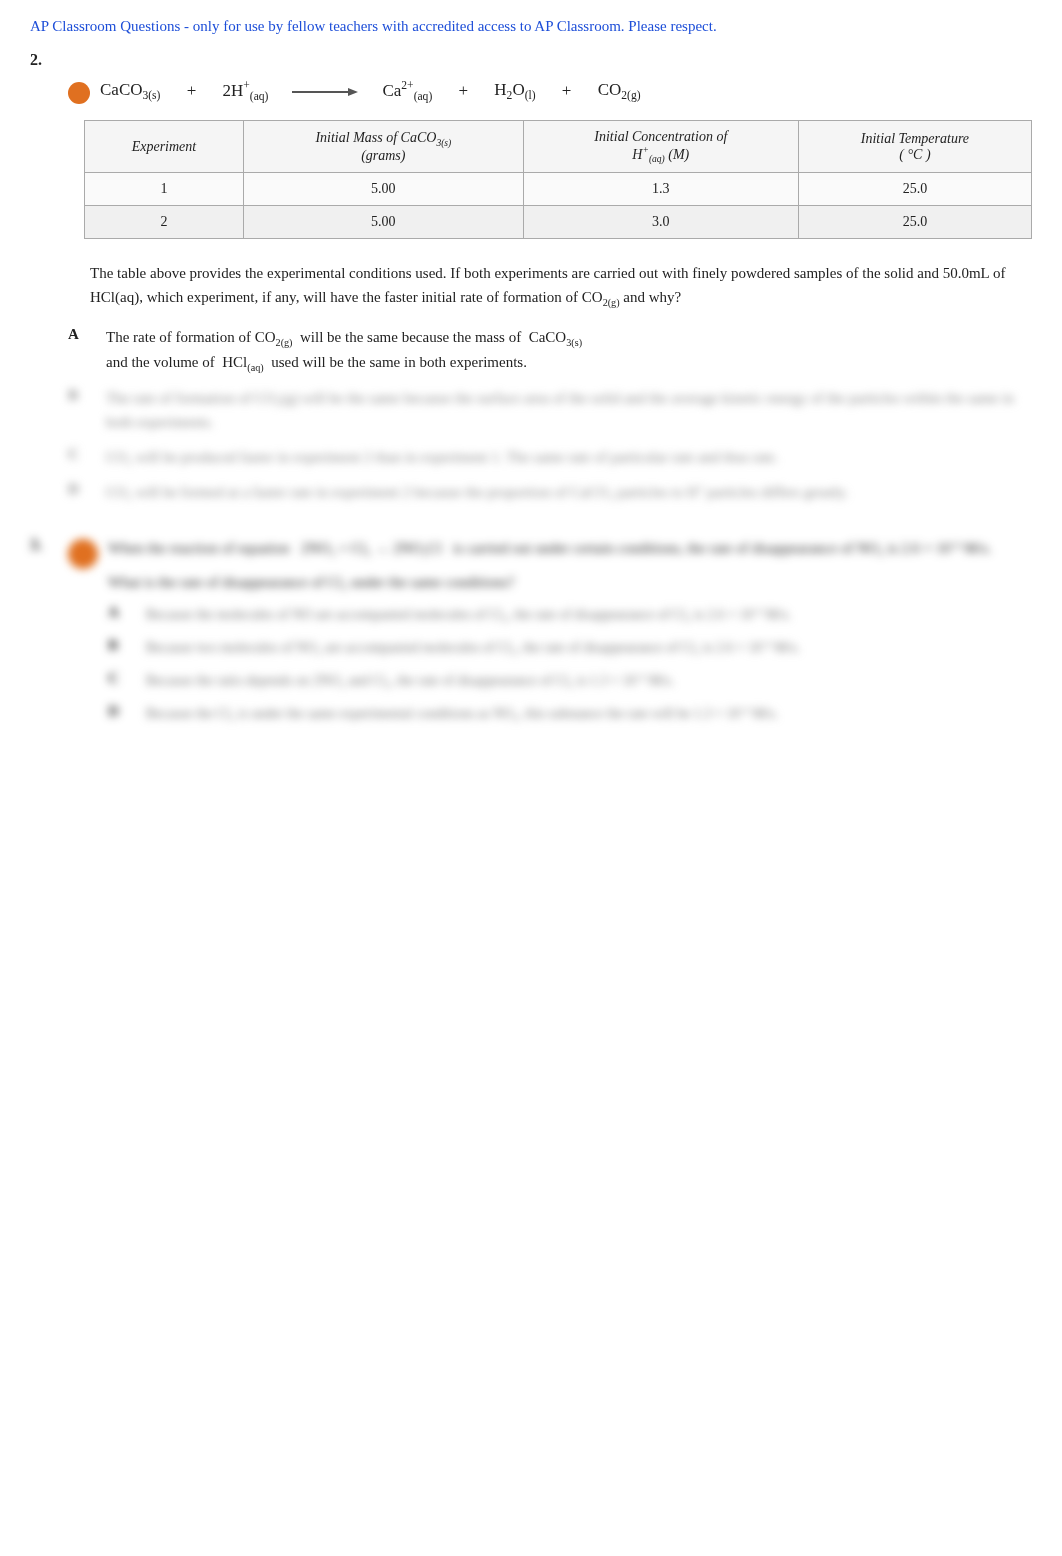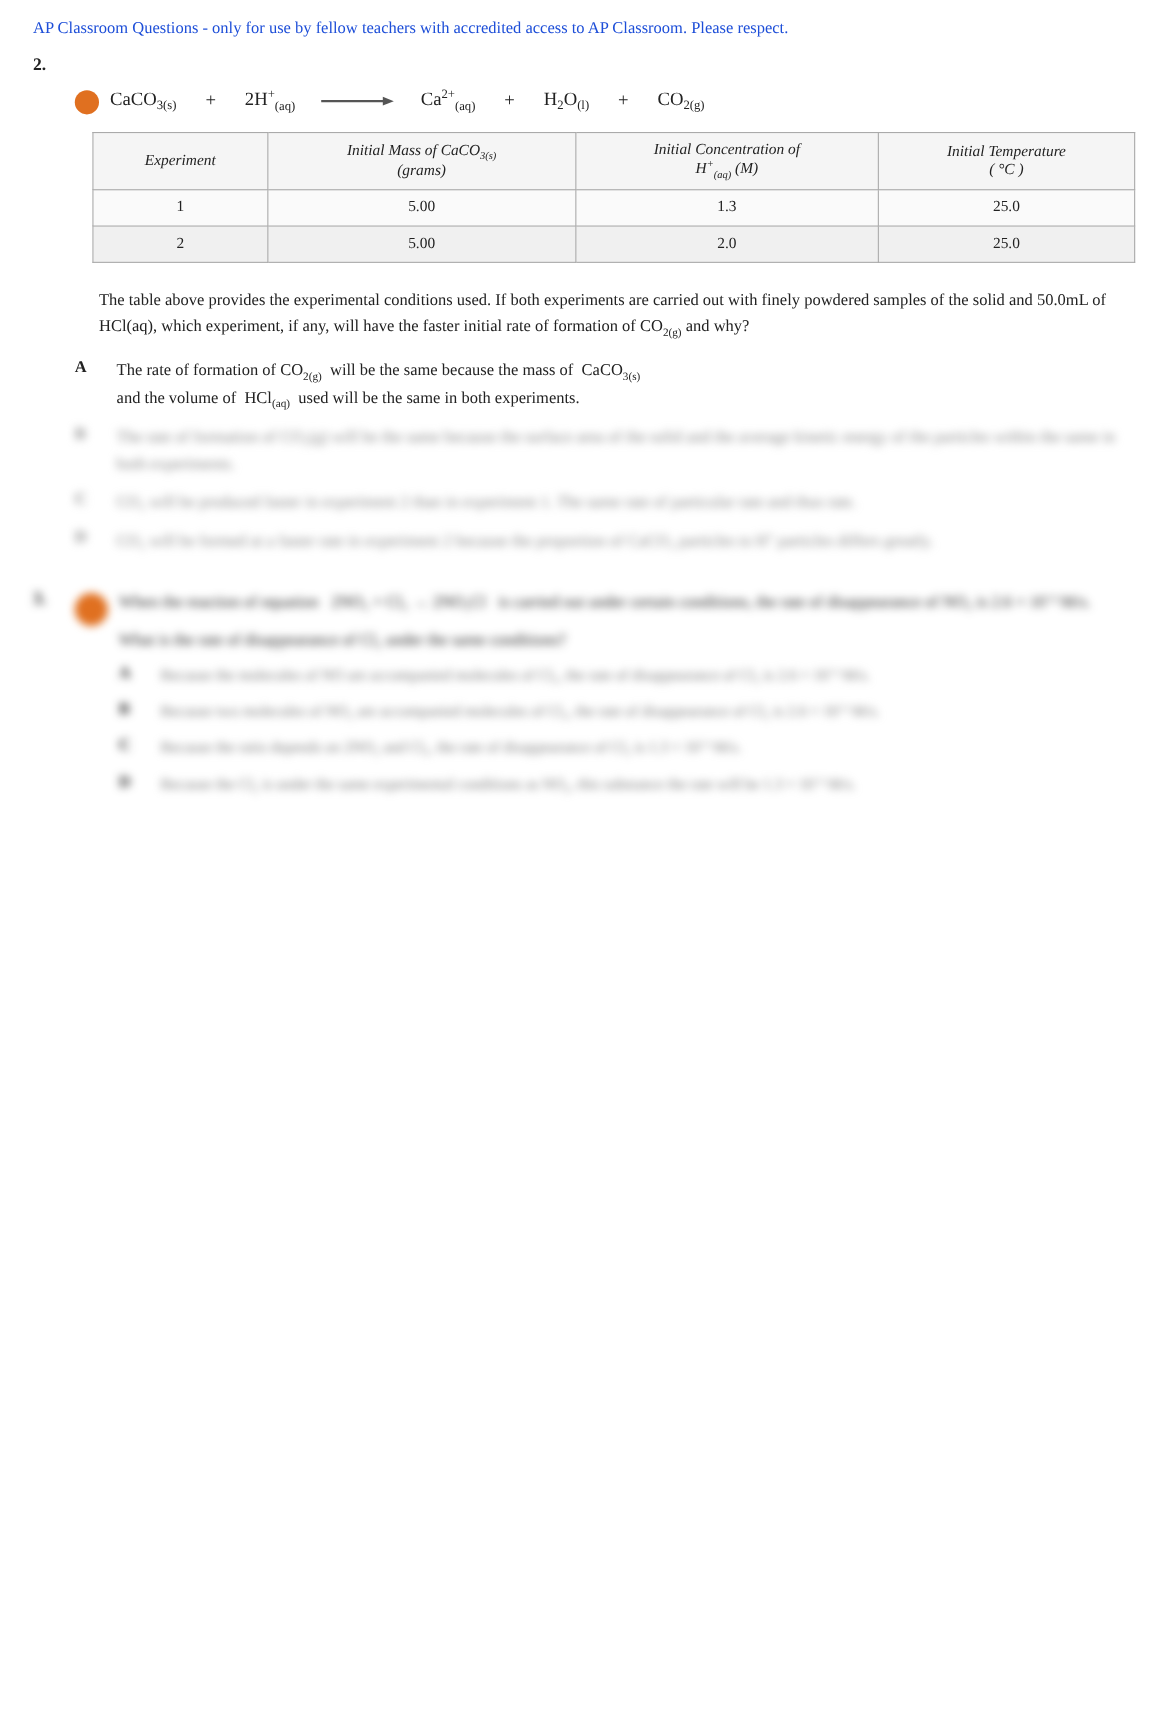--- a/index.html
+++ b/index.html
@@ -196,21 +196,21 @@
       <tbody>
         <tr>
           <td>1</td>
           <td>5.00</td>
           <td>1.3</td>
           <td>25.0</td>
         </tr>
         <tr>
           <td>2</td>
           <td>5.00</td>
-          <td>2.0</td>
+          <td>3.0</td>
           <td>25.0</td>
         </tr>
       </tbody>
     </table>
   </div>
 
 
   <p class="paragraph-text" style="margin-left:60px;">
     The table above provides the experimental conditions used. If both experiments are carried out with finely powdered samples of the solid and 50.0mL of HCl(aq), which experiment, if any, will have the faster initial rate of formation of CO<sub>2(g)</sub> and why?
   </p>

